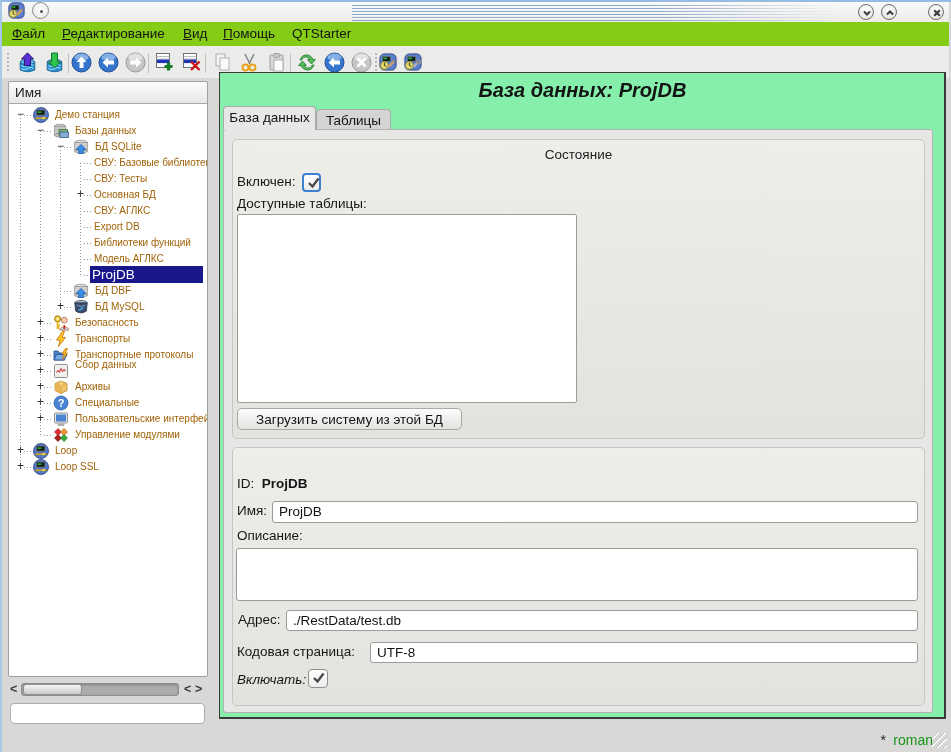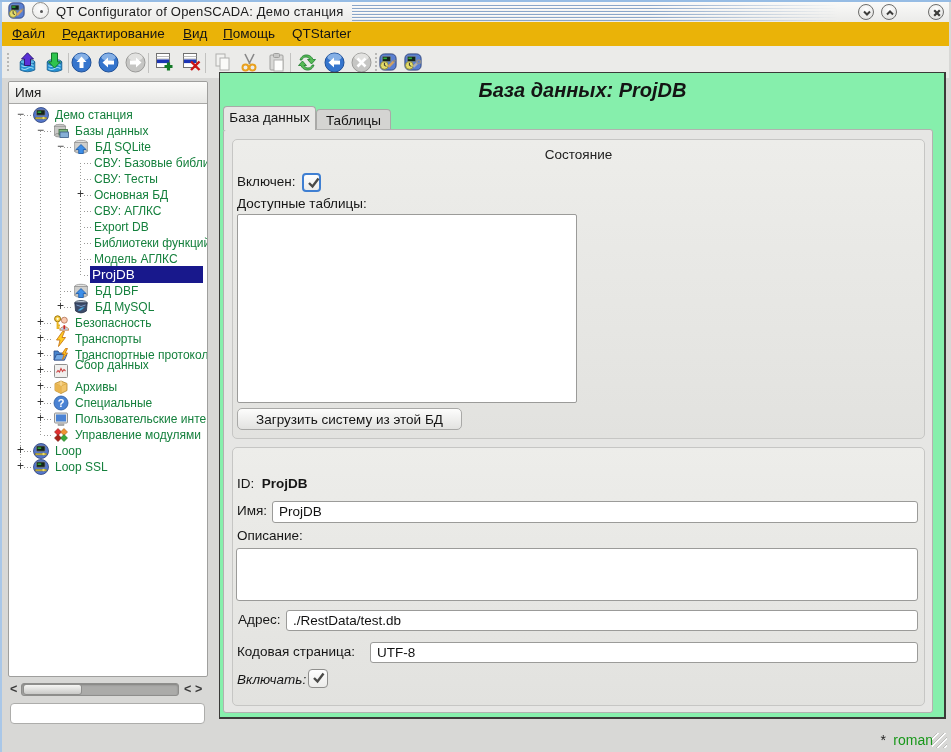--- a/index.html
+++ b/index.html
@@ -17,38 +17,38 @@
 #tb-dot::after { content:""; position:absolute; left:7px; top:7px; width:3px; height:3px;
   border-radius:50%; background:#555; }
 #tb-title { position:absolute; left:56px; top:4px; font-size:13px; color:#1c1c1c; letter-spacing:0.2px; }
 .tb-stripes { position:absolute; top:5px; height:16px;
   background:repeating-linear-gradient(to bottom, #8aa6c9 0px, #8aa6c9 1px, #fafafa 1px, #fafafa 2px, rgba(0,0,0,0) 2px, rgba(0,0,0,0) 3px);
   -webkit-mask-image:linear-gradient(to right, #000 60%, rgba(0,0,0,0) 98%); }
 .tbbtn { position:absolute; top:4px; width:16px; height:16px; border:1px solid #6d6d6b; border-radius:50%;
   background:radial-gradient(circle at 50% 30%, #ffffff, #dddddb); }
 .tbbtn svg { position:absolute; left:2px; top:2px; }
 
-#menubar { position:absolute; left:0; top:22px; width:949px; height:24px; background:#eab308;text-align:center; }
+#menubar { position:absolute; left:0; top:22px; width:949px; height:24px; background:#84cc16;text-align:center; }
 .menu-item { position:absolute; top:4px; font-size:13.5px; color:#151515; }
 
 #toolbar { position:absolute; left:0; top:46px; width:949px; height:32px;
   background:#ebebe9; }
 .tsep { position:absolute; top:53px; width:1px; height:20px; background:#c2c2c0; }
 .thandle { position:absolute; top:52px; width:4px; height:21px;
   background-image:radial-gradient(circle, #b8b8b6 1px, rgba(0,0,0,0) 1.2px);
   background-size:4px 4px; }
 
 #treepanel { position:absolute; left:8px; top:81px; width:200px; height:596px;
   background:#ffffff; border:1px solid #9f9f9d; border-radius:2px; }
 #treeheader { position:absolute; left:0; top:0; width:198px; height:22px;
   background:linear-gradient(#fbfbf9,#e7e7e5); border-bottom:1px solid #a8a8a6;
   border-radius:2px 2px 0 0; }
 #treeheader span { position:absolute; left:6px; top:3px; font-size:13.5px; color:#202020; }
 #tree { position:absolute; left:0; top:23px; width:198px; height:572px; overflow:hidden; }
-.trow { position:absolute; height:16px; line-height:16px; font-size:12px; color:#15803d; white-space:nowrap; }
+.trow { position:absolute; height:16px; line-height:16px; font-size:10px; color:#a16207; white-space:nowrap; }
 .texp { position:absolute; width:9px; height:16px; line-height:15px; font-size:12px; color:#333; text-align:center; }
 .ticn16 { position:absolute; width:16px; height:16px; }
 .tsel { position:absolute; width:113px; height:17px; background:#18188c; }
 .tsel span { position:absolute; left:2px; top:0px; line-height:17px; font-size:13.5px; color:#ffffff; }
 .vdot { position:absolute; width:1px; background-image:linear-gradient(to bottom, #9a9a98 1px, rgba(0,0,0,0) 1px); background-size:1px 3px; }
 .hdot { position:absolute; height:1px; background-image:linear-gradient(to right, #9a9a98 1px, rgba(0,0,0,0) 1px); background-size:3px 1px; }
 
 #hscroll { position:absolute; left:10px; top:683px; width:193px; height:13px; }
 #hscroll .groove { position:absolute; left:11px; top:0; width:158px; height:13px; background:#ababa9;
   border:1px solid #8e8e8c; border-radius:3px; box-shadow:inset 0 1px 2px rgba(0,0,0,0.25); }
@@ -97,21 +97,20 @@
     <svg id="tb-icon" viewBox="0 0 20 20">
       <rect x="1" y="1" width="18" height="18" rx="5" fill="#5a7fd2" stroke="#2a3f77" stroke-width="1"></rect>
       <rect x="3.6" y="3.6" width="9.5" height="6" rx="0.8" fill="#13231a" stroke="#8899aa" stroke-width="0.8"></rect>
       <rect x="4.8" y="5" width="4" height="1.8" fill="#2fae3a"></rect>
       <circle cx="6" cy="13.8" r="4.3" fill="#e4dc6a" stroke="#8a8430" stroke-width="0.9"></circle>
       <path d="M6 13.8 L6 10.8 M6 13.8 L8.2 14.8" stroke="#333" stroke-width="1.1"></path>
       <path d="M10.5 15.5 L16.5 9.2" stroke="#cf9f63" stroke-width="2.8"></path>
       <path d="M16 9.6 L18 7.8" stroke="#888" stroke-width="2.2"></path>
     </svg>
     <div id="tb-dot"></div>
-    <span id="tb-title">QT Configurator of OpenSCADA: Демо станция</span>
     <div class="tb-stripes" style="left:352px; width:496px;"></div>
     <div class="tbbtn" style="left:858px;">
         <svg width="12" height="12" viewBox="0 0 12 12">
           <path d="M3 4.5 L6 7.5 L9 4.5" fill="none" stroke="#3c3c3a" stroke-width="2"></path>
         </svg>
       </div>
     <div class="tbbtn" style="left:881px;">
         <svg width="12" height="12" viewBox="0 0 12 12">
           <path d="M3 7.5 L6 4.5 L9 7.5" fill="none" stroke="#3c3c3a" stroke-width="2"></path>
         </svg>

